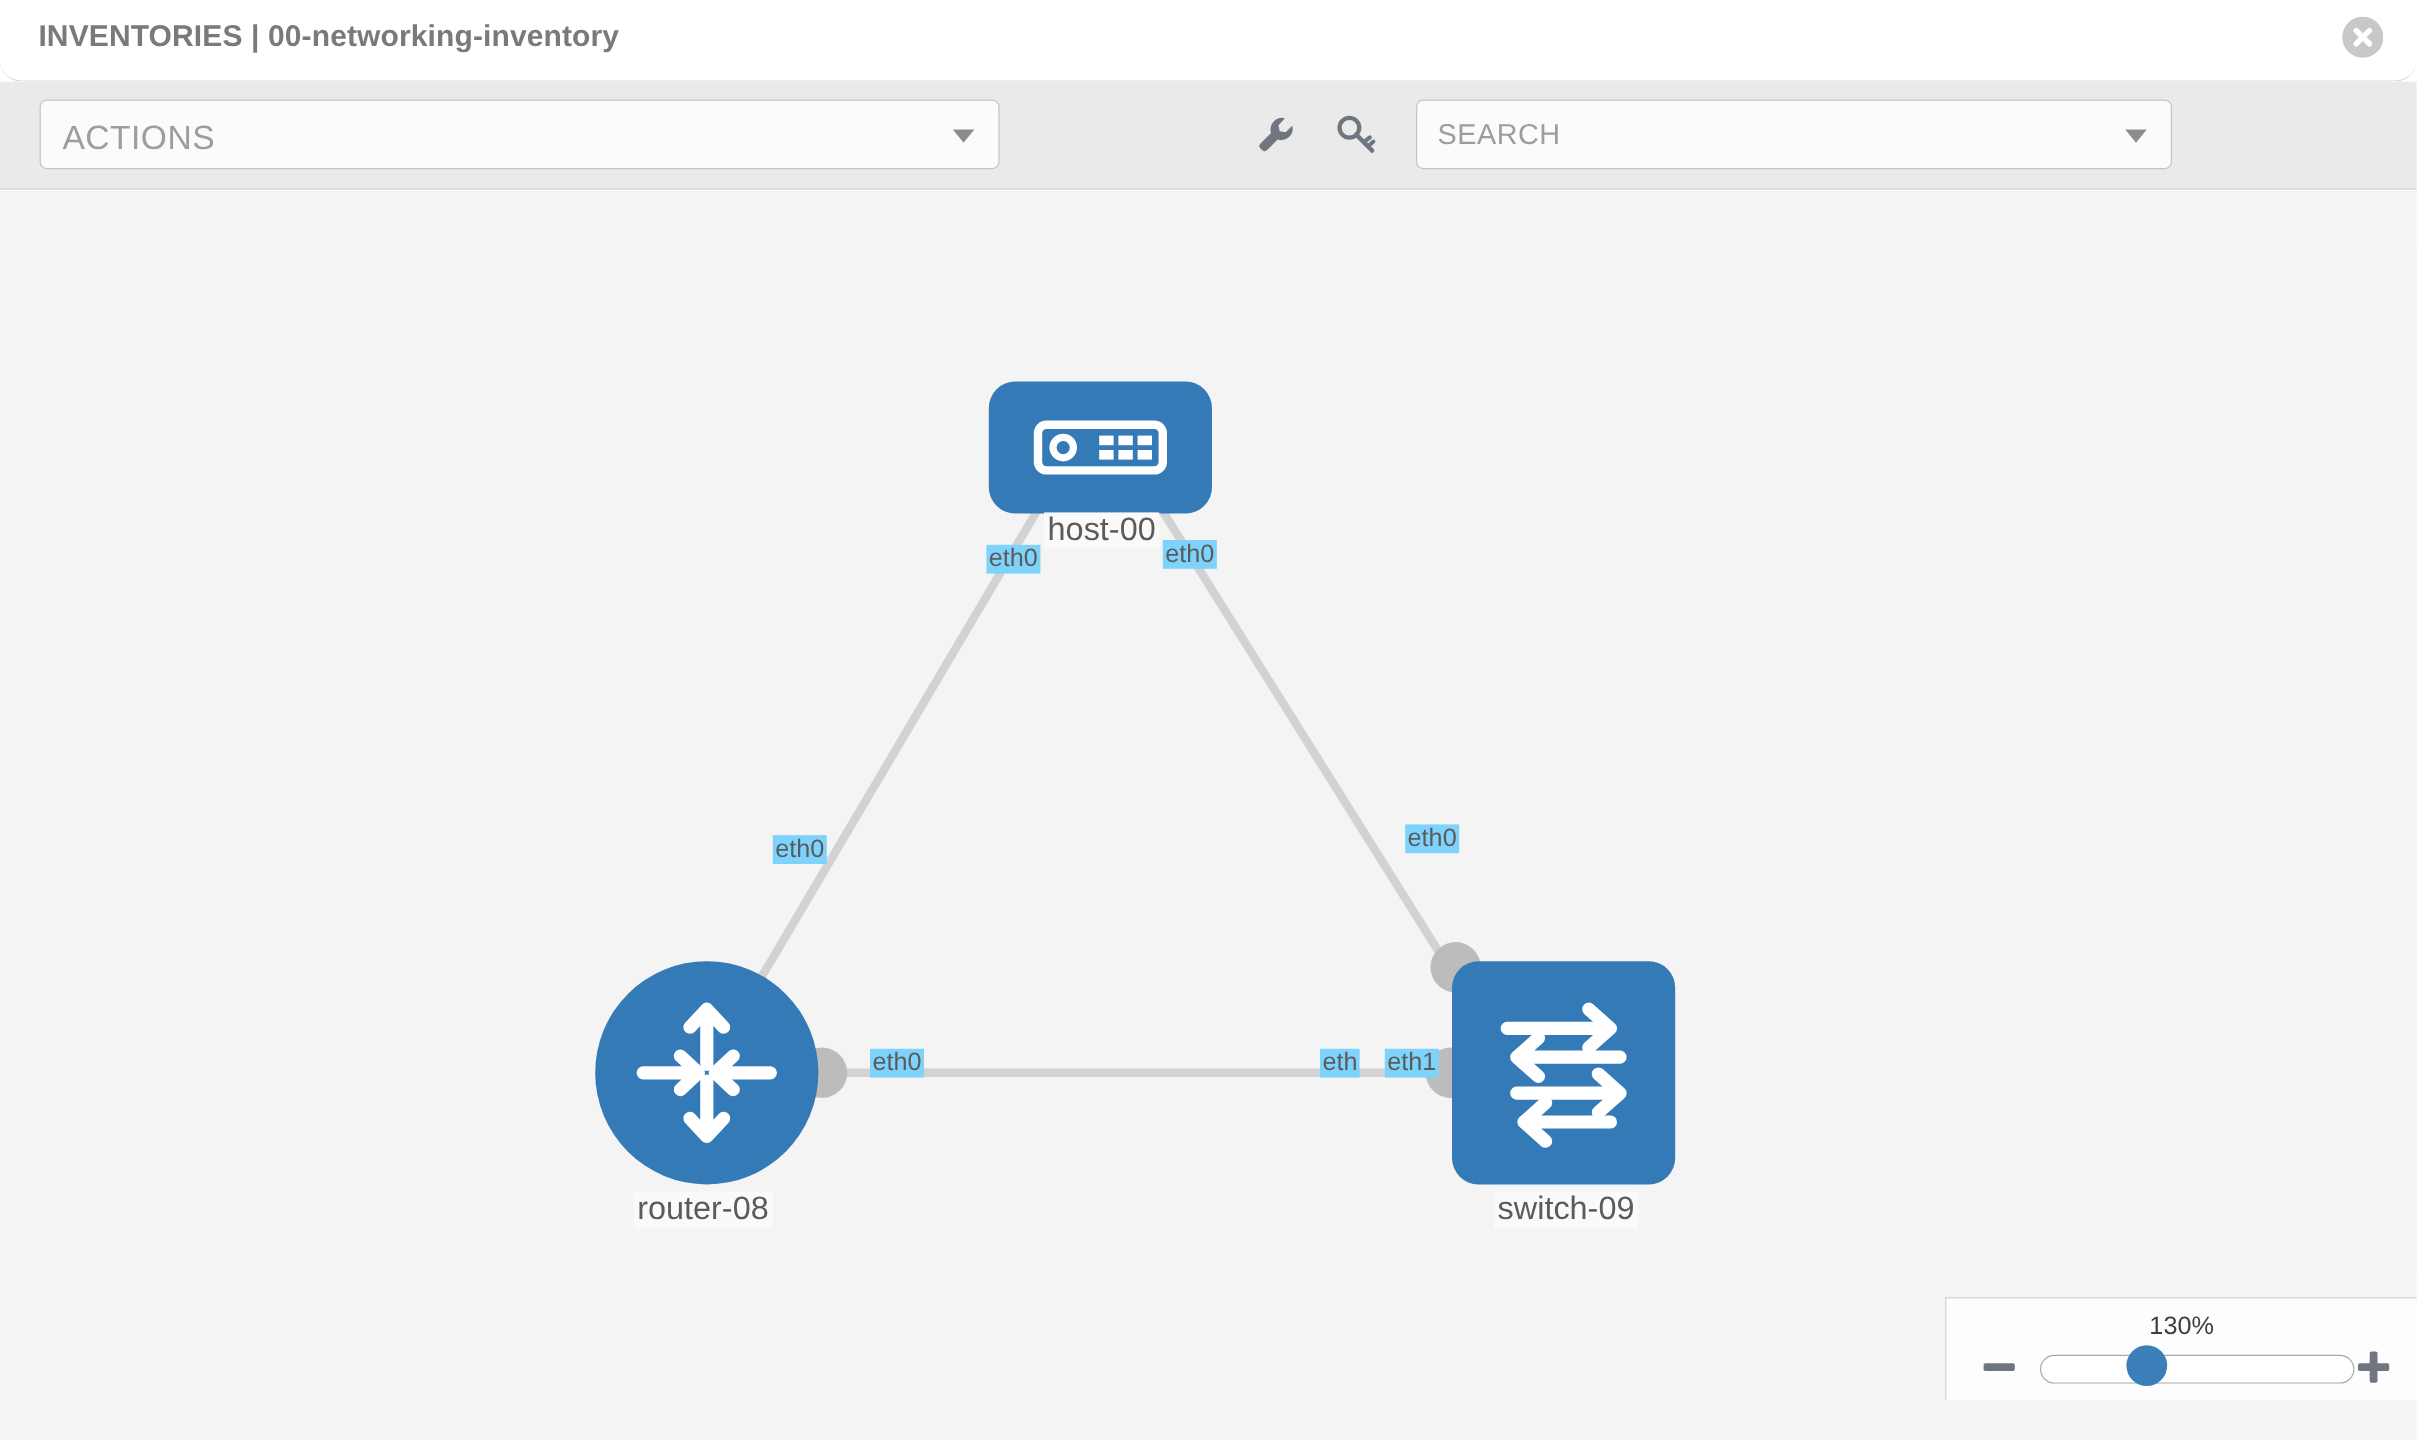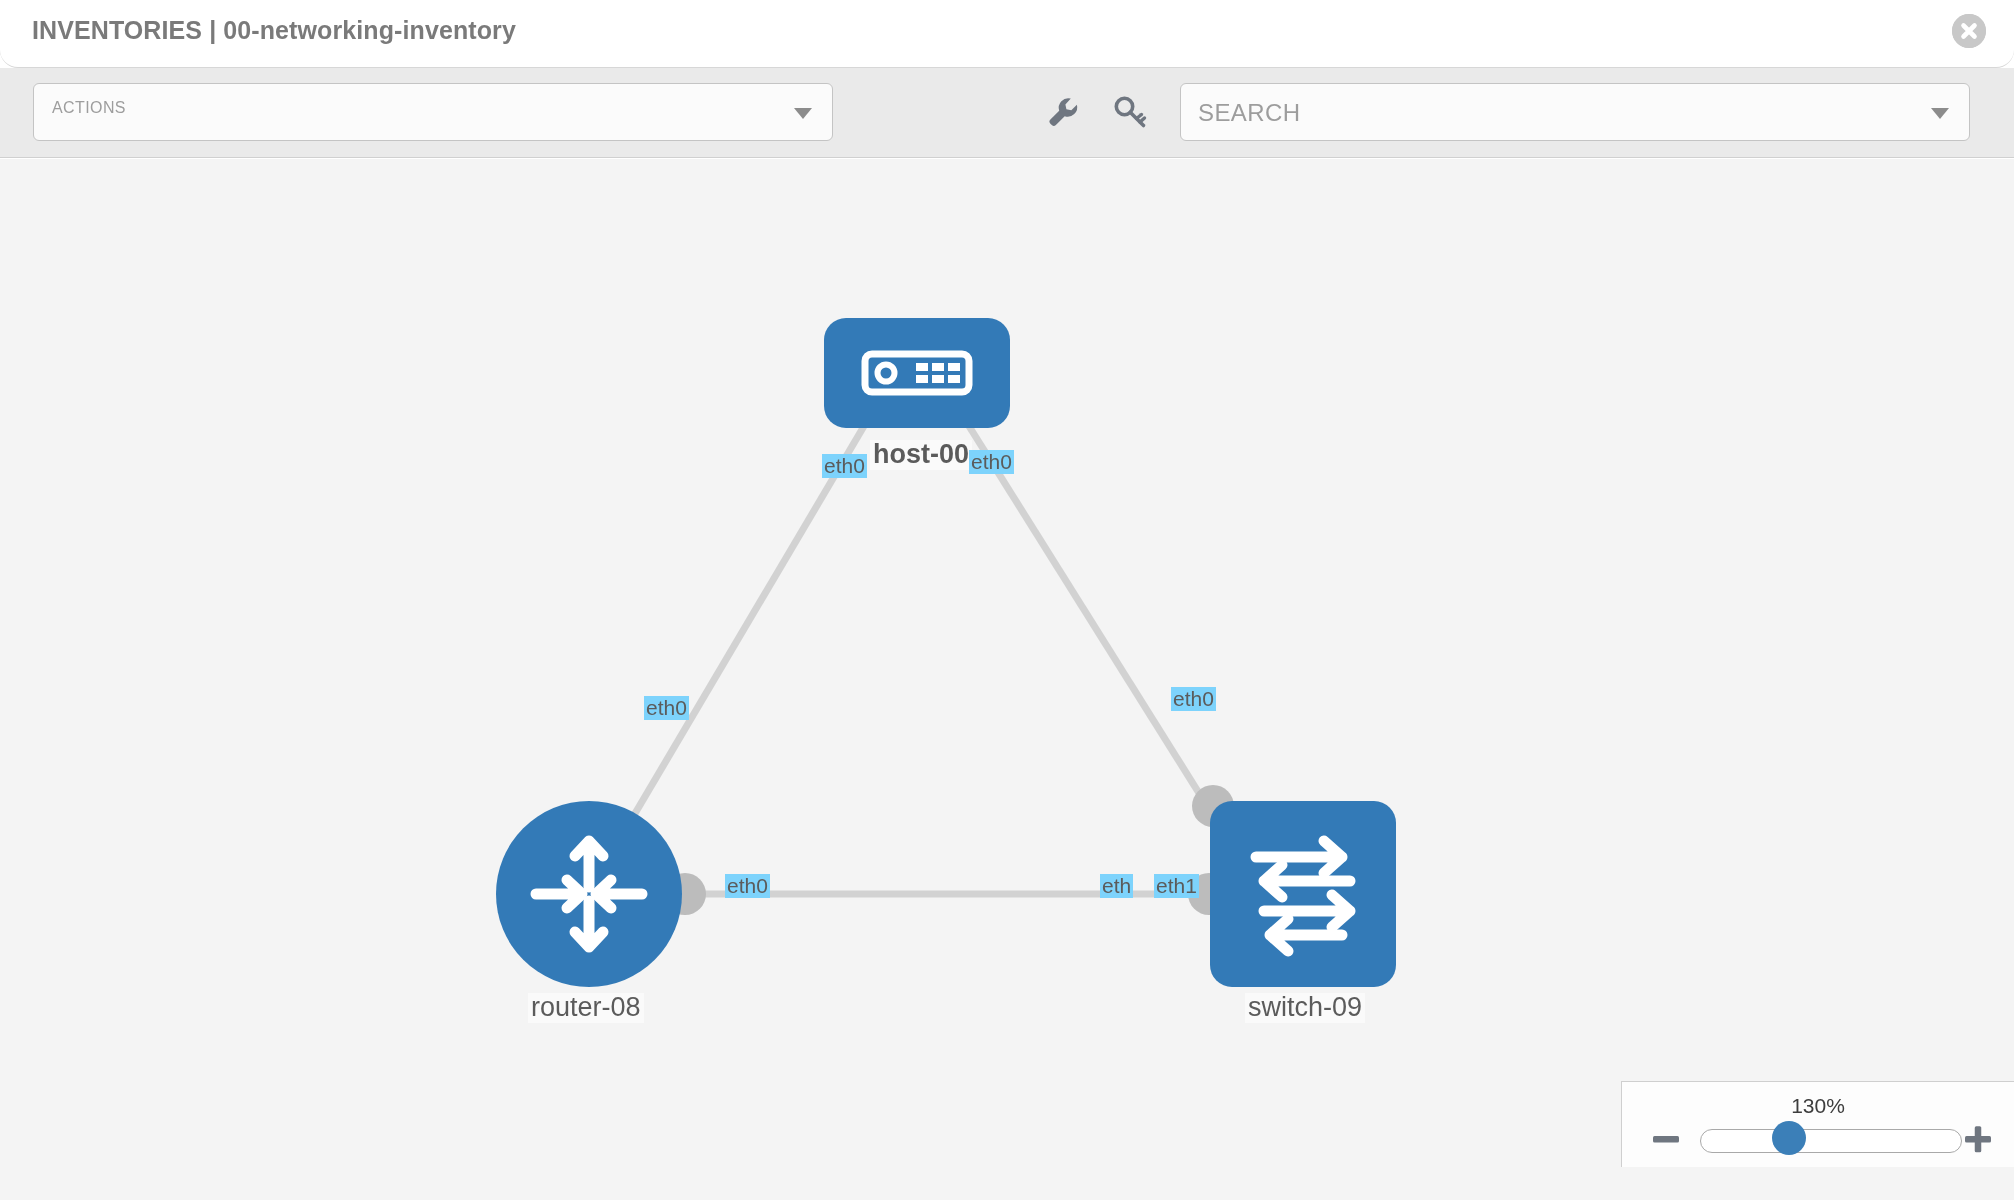--- a/index.html
+++ b/index.html
@@ -68,21 +68,21 @@
     height: 58px;
     background: #fbfbfb;
     border: 1px solid #c4c4c4;
     border-radius: 6px;
     cursor: pointer;
   }
   .actions-label {
     position: absolute;
     left: 18px;
     top: 15px;
-    font-size: 16px;
+    font-size: 28px;
     color: #9d9d9d;
     letter-spacing: 0.4px;
   }
   .caret {
     position: absolute;
     right: 20px;
     top: 24px;
     width: 0; height: 0;
     border-left: 9px solid transparent;
     border-right: 9px solid transparent;
@@ -95,21 +95,21 @@
     height: 40px;
     cursor: pointer;
   }
   .tool-icon.wrench { left: 1043px; }
   .tool-icon.key    { left: 1110px; }
 
   .search-box {
     position: absolute;
     left: 1180px;
     top: 15px;
-    width: 790px;
+    width: 630px;
     height: 58px;
     background: #fbfbfb;
     border: 1px solid #c4c4c4;
     border-radius: 6px;
     cursor: text;
   }
   .search-label {
     position: absolute;
     left: 17px;
     top: 15px;
@@ -290,21 +290,21 @@
         <rect x="41" y="36" width="104" height="38" rx="7" ry="7" fill="none" stroke="#ffffff" stroke-width="7"></rect>
         <circle cx="62" cy="55" r="8.5" fill="none" stroke="#ffffff" stroke-width="6"></circle>
         <rect x="92" y="45" width="12" height="8" fill="#ffffff"></rect>
         <rect x="108" y="45" width="12" height="8" fill="#ffffff"></rect>
         <rect x="124" y="45" width="12" height="8" fill="#ffffff"></rect>
         <rect x="92" y="57" width="12" height="8" fill="#ffffff"></rect>
         <rect x="108" y="57" width="12" height="8" fill="#ffffff"></rect>
         <rect x="124" y="57" width="12" height="8" fill="#ffffff"></rect>
       </svg>
     </div>
-    <div class="node-label" style="left:870px; top:281px;font-weight:bold;">host-00</div>
+    <div class="node-label" style="left:870px; top:268px;">host-00</div>
 
     <div class="node router">
       <svg width="186" height="186" viewBox="0 0 186 186">
 
         <path d="M93 40 L93 86 M93 40 L79 55 M93 40 L107 55" stroke="#ffffff" stroke-width="11" fill="none" stroke-linecap="round" stroke-linejoin="round"></path>
 
         <path d="M93 146 L93 100 M93 146 L79 131 M93 146 L107 131" stroke="#ffffff" stroke-width="11" fill="none" stroke-linecap="round" stroke-linejoin="round"></path>
 
         <path d="M40 93 L86 93 M86 93 L71 79 M86 93 L71 107" stroke="#ffffff" stroke-width="11" fill="none" stroke-linecap="round" stroke-linejoin="round"></path>
 

